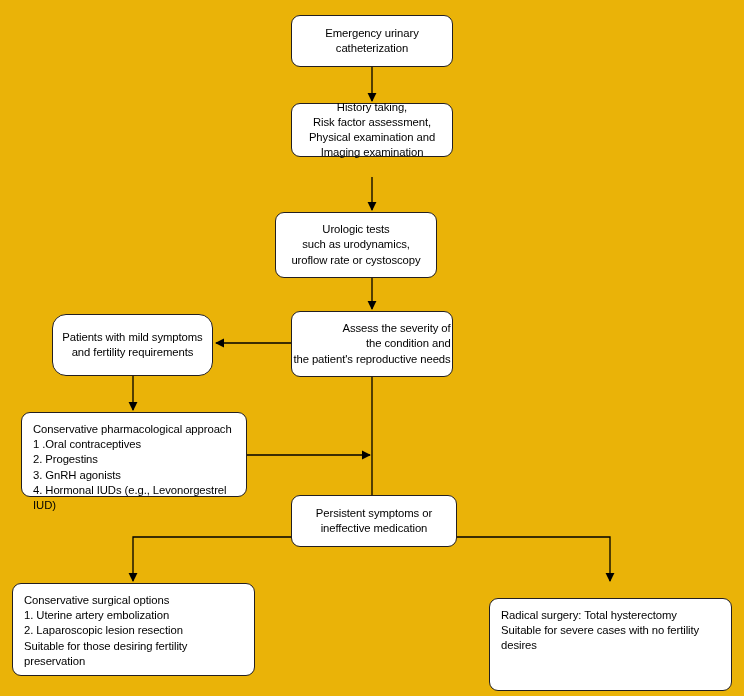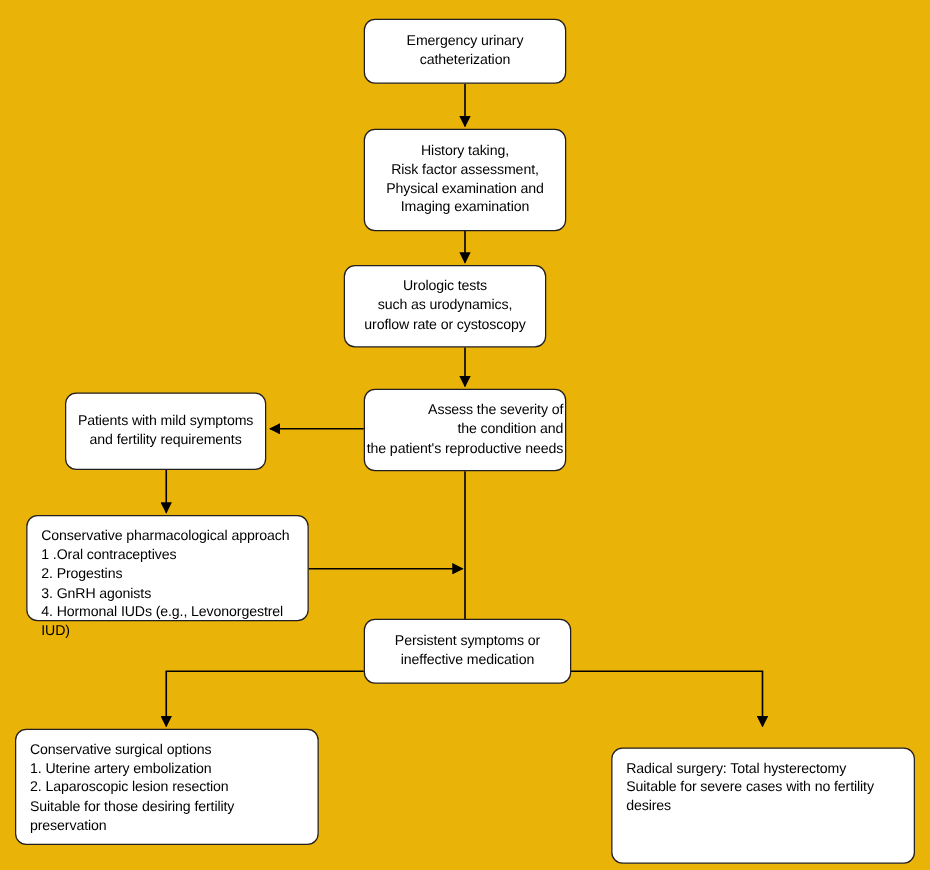--- a/index.html
+++ b/index.html
@@ -74,34 +74,34 @@
     <line x1="372" y1="377" x2="372" y2="517" stroke="#000000" stroke-width="1.3" marker-end="url(#arrow)"></line>
 
     <polyline points="291,537 133,537 133,581" fill="none" stroke="#000000" stroke-width="1.3" marker-end="url(#arrow)"></polyline>
 
     <polyline points="453,537 610,537 610,581" fill="none" stroke="#000000" stroke-width="1.3" marker-end="url(#arrow)"></polyline>
   </svg>
 
   <div class="node center-text" style="left:291px; top:15px; width:162px; height:52px;">Emergency urinary
 catheterization</div>
 
-  <div class="node center-text" style="left:291px; top:103px; width:162px; height:82px;">History taking,
+  <div class="node center-text" style="left:291px; top:103px; width:162px; height:54px;">History taking,
 Risk factor assessment,
 Physical examination and
 Imaging examination</div>
 
   <div class="node center-text" style="left:275px; top:212px; width:162px; height:66px;">Urologic tests
 such as urodynamics,
 uroflow rate or cystoscopy</div>
 
   <div class="node center-text" style="left:291px; top:311px; width:162px; height:66px;text-align:right;">Assess the severity of
 the condition and
 the patient's reproductive needs</div>
 
-  <div class="node center-text" style="left:52px; top:314px; width:161px; height:62px;">Patients with mild symptoms
+  <div class="node center-text" style="left:52px; top:314px; width:161px; height:62px;border-radius:14px;">Patients with mild symptoms
 and fertility requirements</div>
 
   <div class="node left-text" style="left:21px; top:412px; width:226px; height:85px;">Conservative pharmacological approach
 1 .Oral contraceptives
 2. Progestins
 3. GnRH agonists
 4. Hormonal IUDs (e.g., Levonorgestrel IUD)</div>
 
   <div class="node center-text" style="left:291px; top:495px; width:166px; height:52px;">Persistent symptoms or
 ineffective medication</div>

